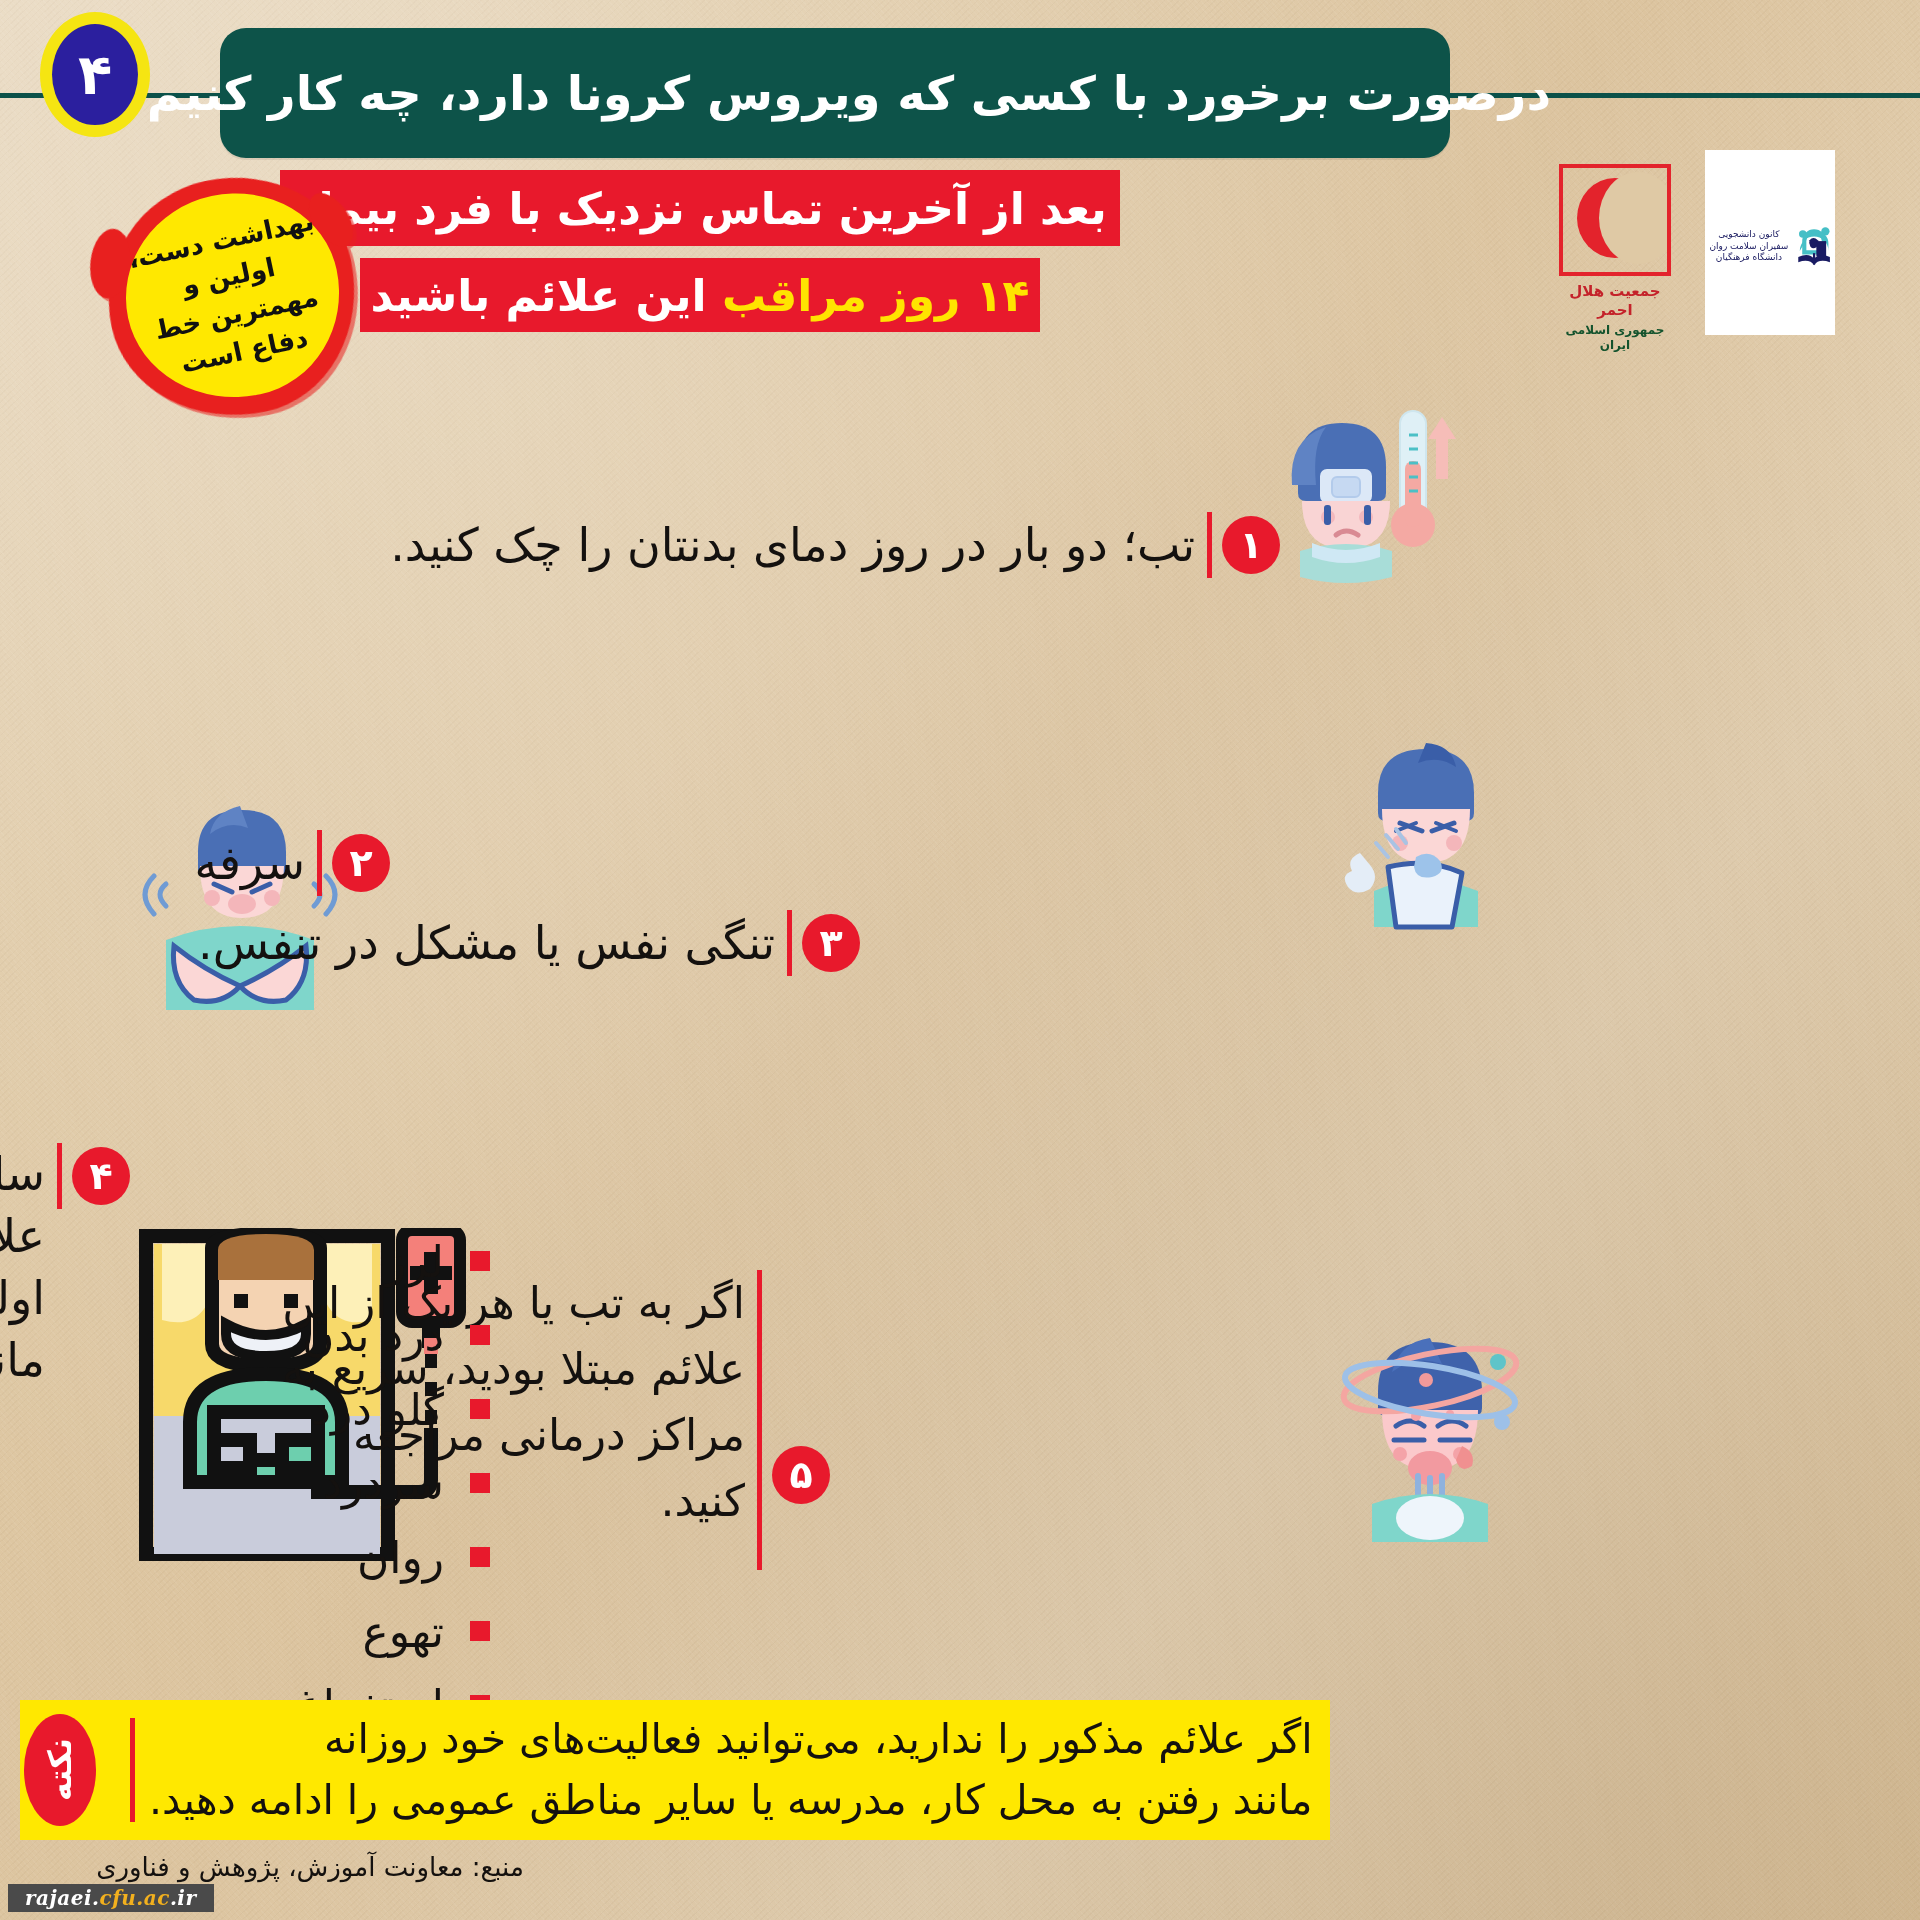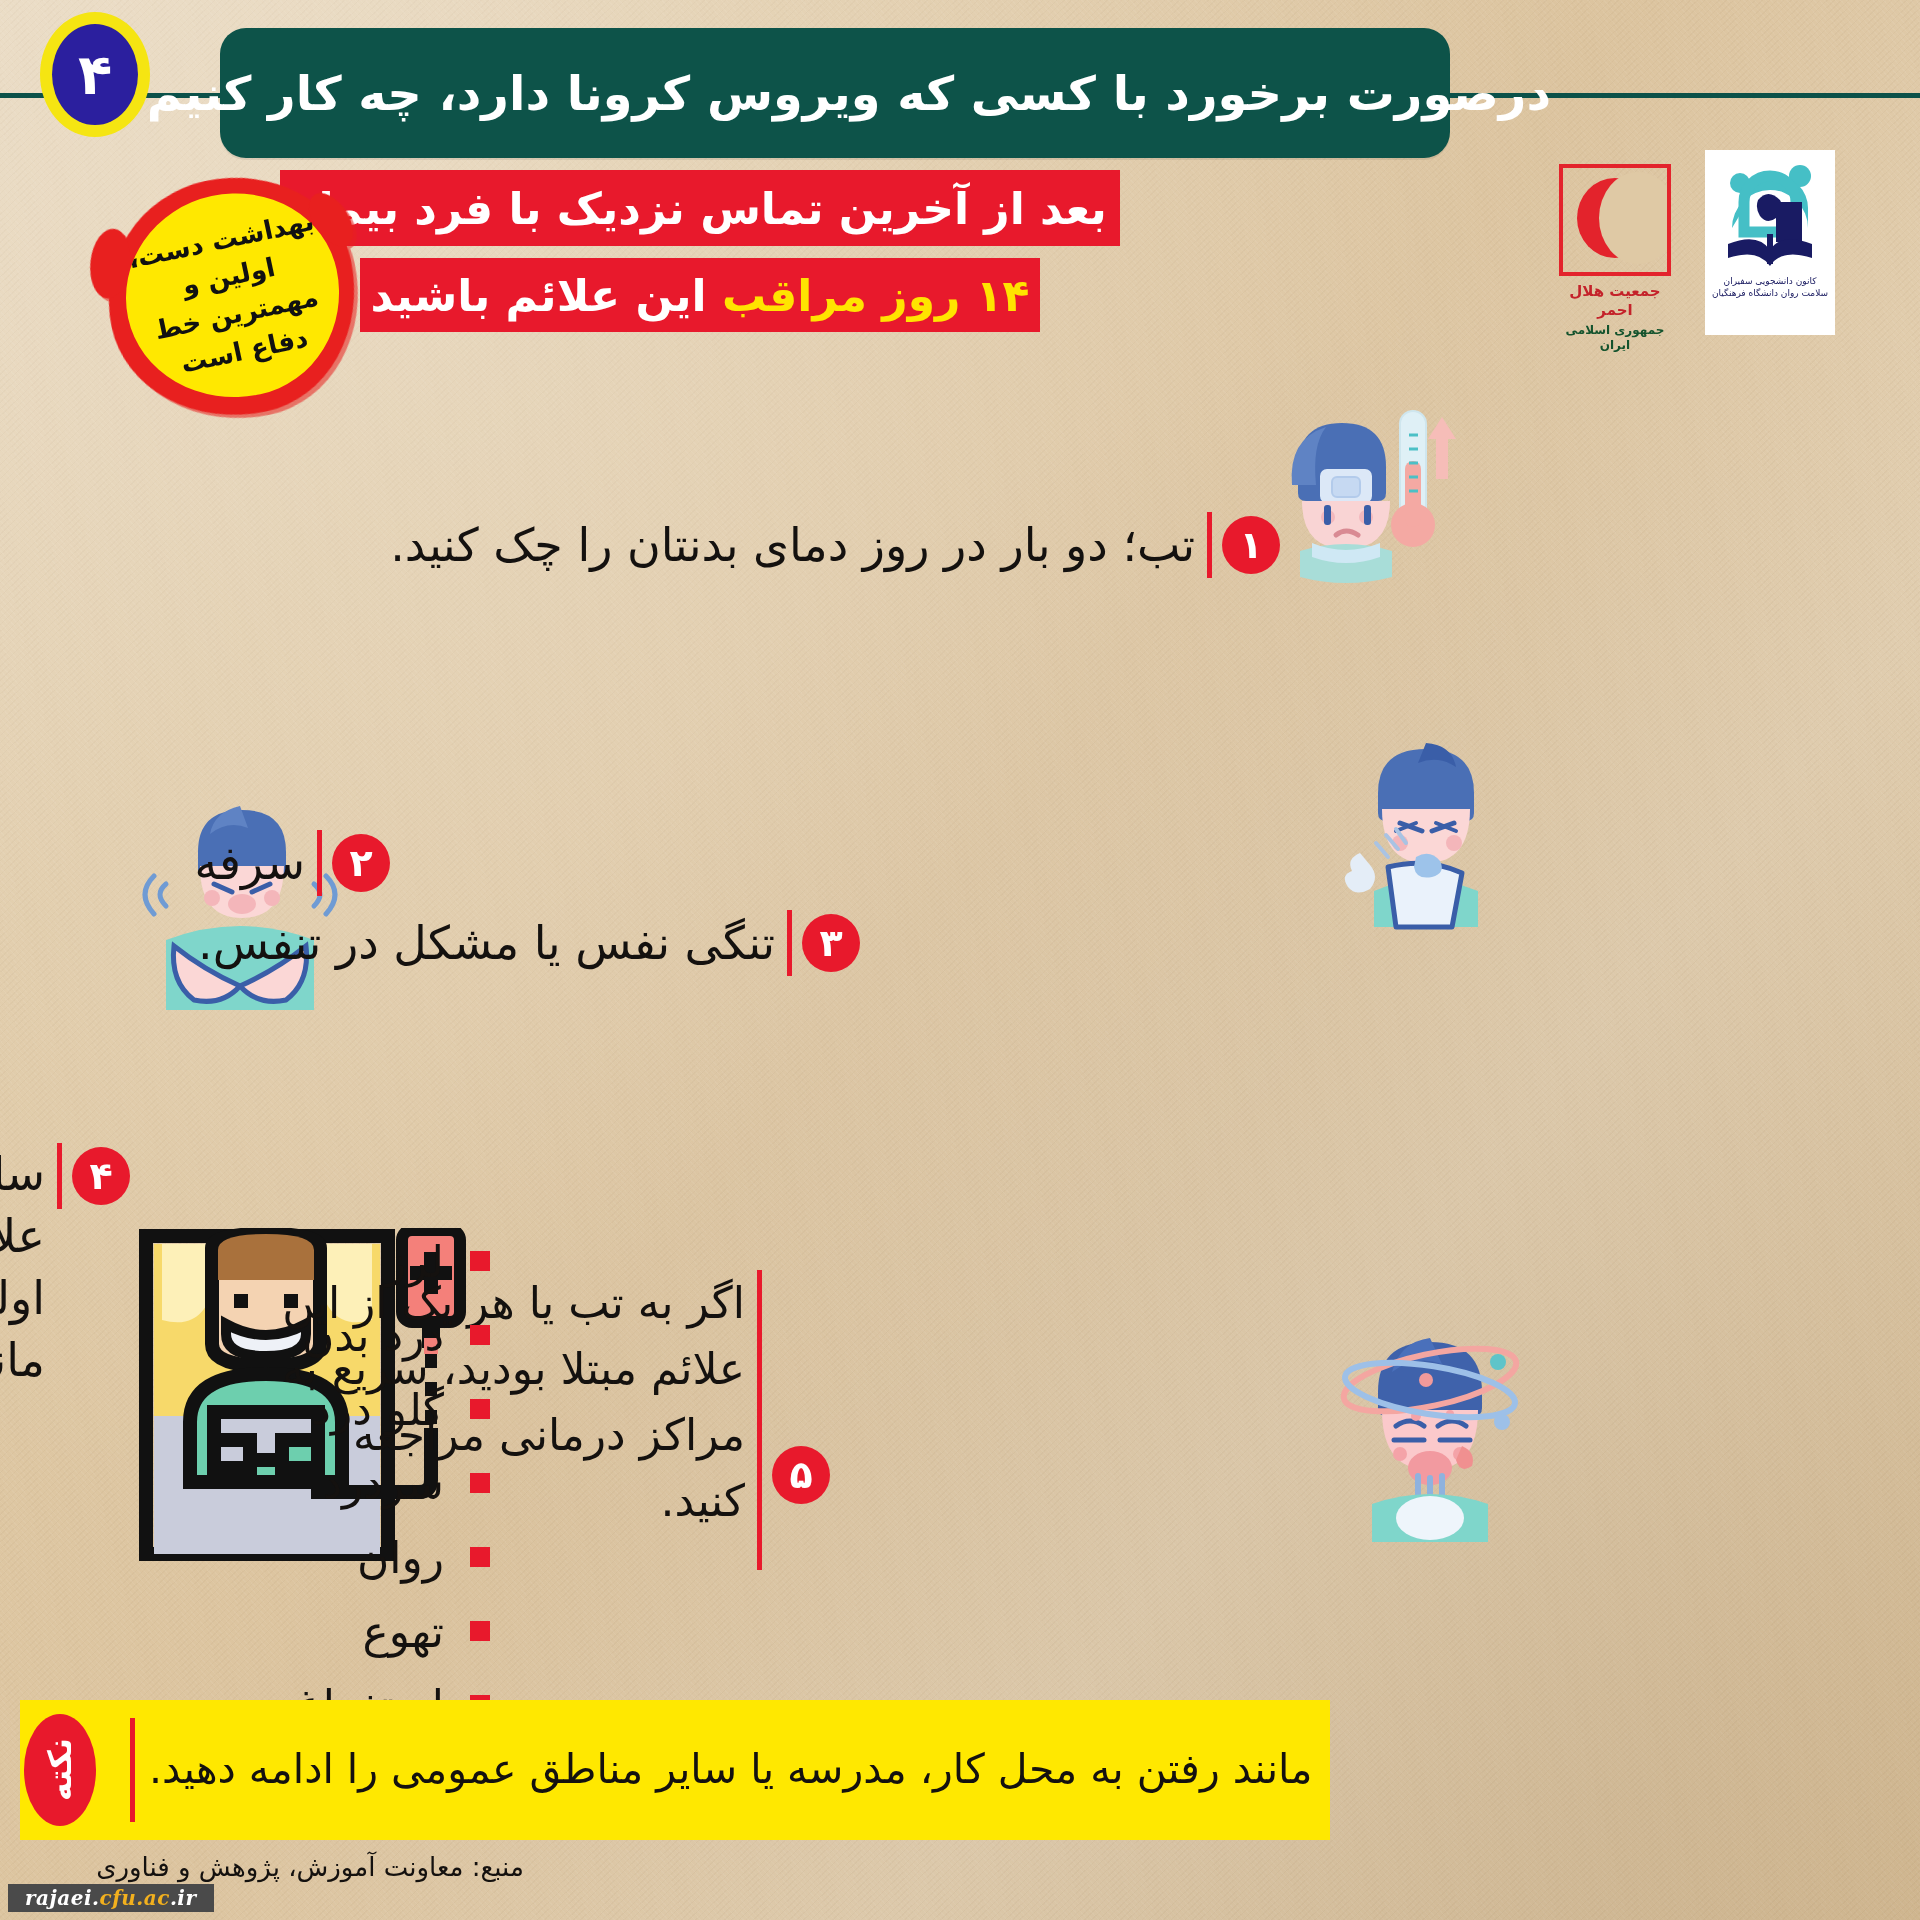--- a/index.html
+++ b/index.html
@@ -71,21 +71,21 @@
     background:#e3232c;
   }
   .logo-crescent .sq:after{
     content:"";position:absolute;left:36px;top:4px;width:78px;height:92px;border-radius:50%;
     background:#dfc9a5;
   }
   .logo-crescent .cap{font-size:15px;color:#c4222a;margin-top:6px;line-height:1.25;font-weight:700;}
   .logo-crescent .cap .l2{font-size:12px;color:#14532d;display:block;margin-top:3px;}
   .logo-uni{
     position:absolute;right:30px;top:0px;width:130px;height:185px;background:#fff;
-    display:flex;flex-direction:column;align-items:center;justify-content:flex-start;padding-top:6px;box-sizing:border-box;
+    display:flex;flex-direction:row;align-items:center;justify-content:flex-start;padding-top:6px;box-sizing:border-box;
   }
   .logo-uni .cap{font-size:9px;color:#16175e;text-align:center;line-height:1.3;padding:0 4px;margin-top:2px;}
 
   
   .stamp{
     position:absolute;left:108px;top:178px;width:248px;height:238px;
     transform:rotate(-12deg);
   }
   .stamp .splat{
     position:absolute;inset:0;background:#e8201f;
@@ -430,20 +430,21 @@
         </li>
     </ul>
   </div>
 
   <div class="note">
     <div class="oval">
         <b>نکته</b>
       </div>
     <div class="vbar"></div>
     <div class="ntext">
+      <div>اگر علائم مذکور را ندارید، می‌توانید فعالیت‌های خود روزانه</div>
       <div>مانند رفتن به محل کار، مدرسه یا سایر مناطق عمومی را ادامه دهید.</div>
     </div>
   </div>
 
   <div class="footer">منبع: معاونت آموزش، پژوهش و فناوری</div>
   <div class="watermark"><span>rajaei.</span><span class="rd">cfu.ac</span><span>.ir</span></div>
 
 </div>
 
 </body></html>

